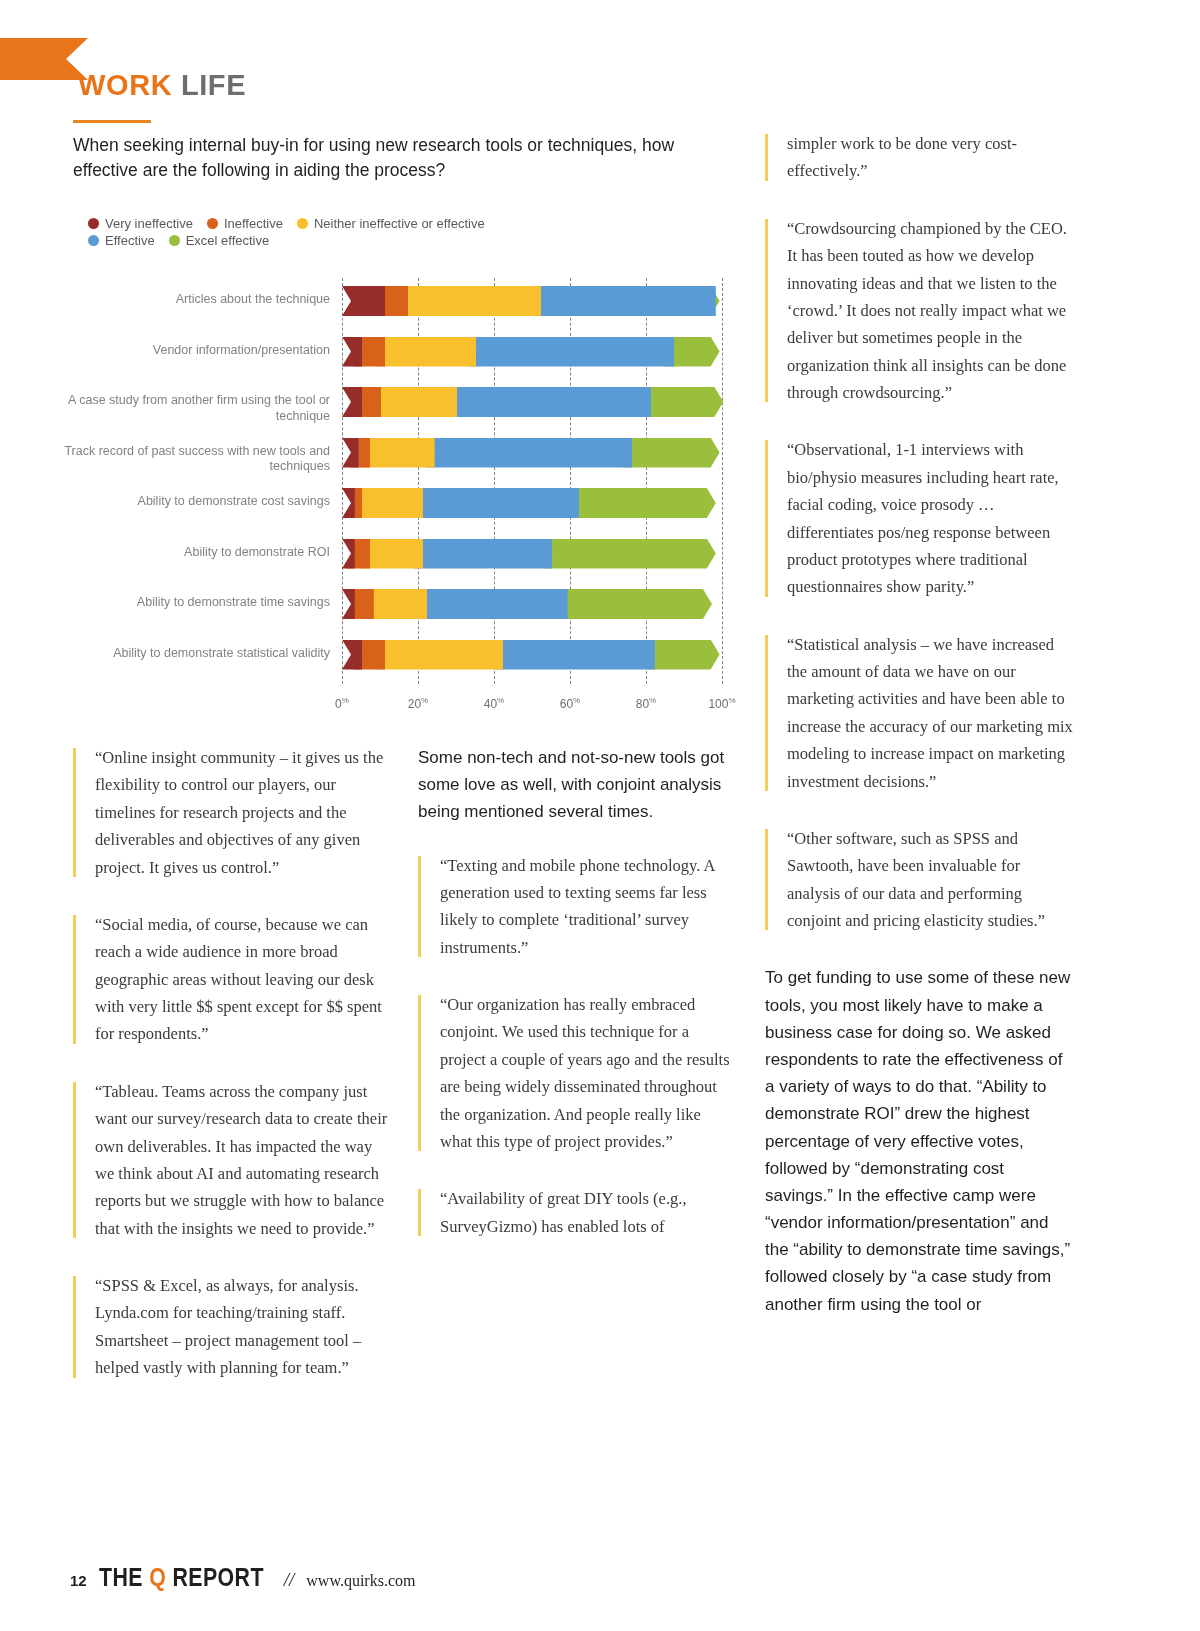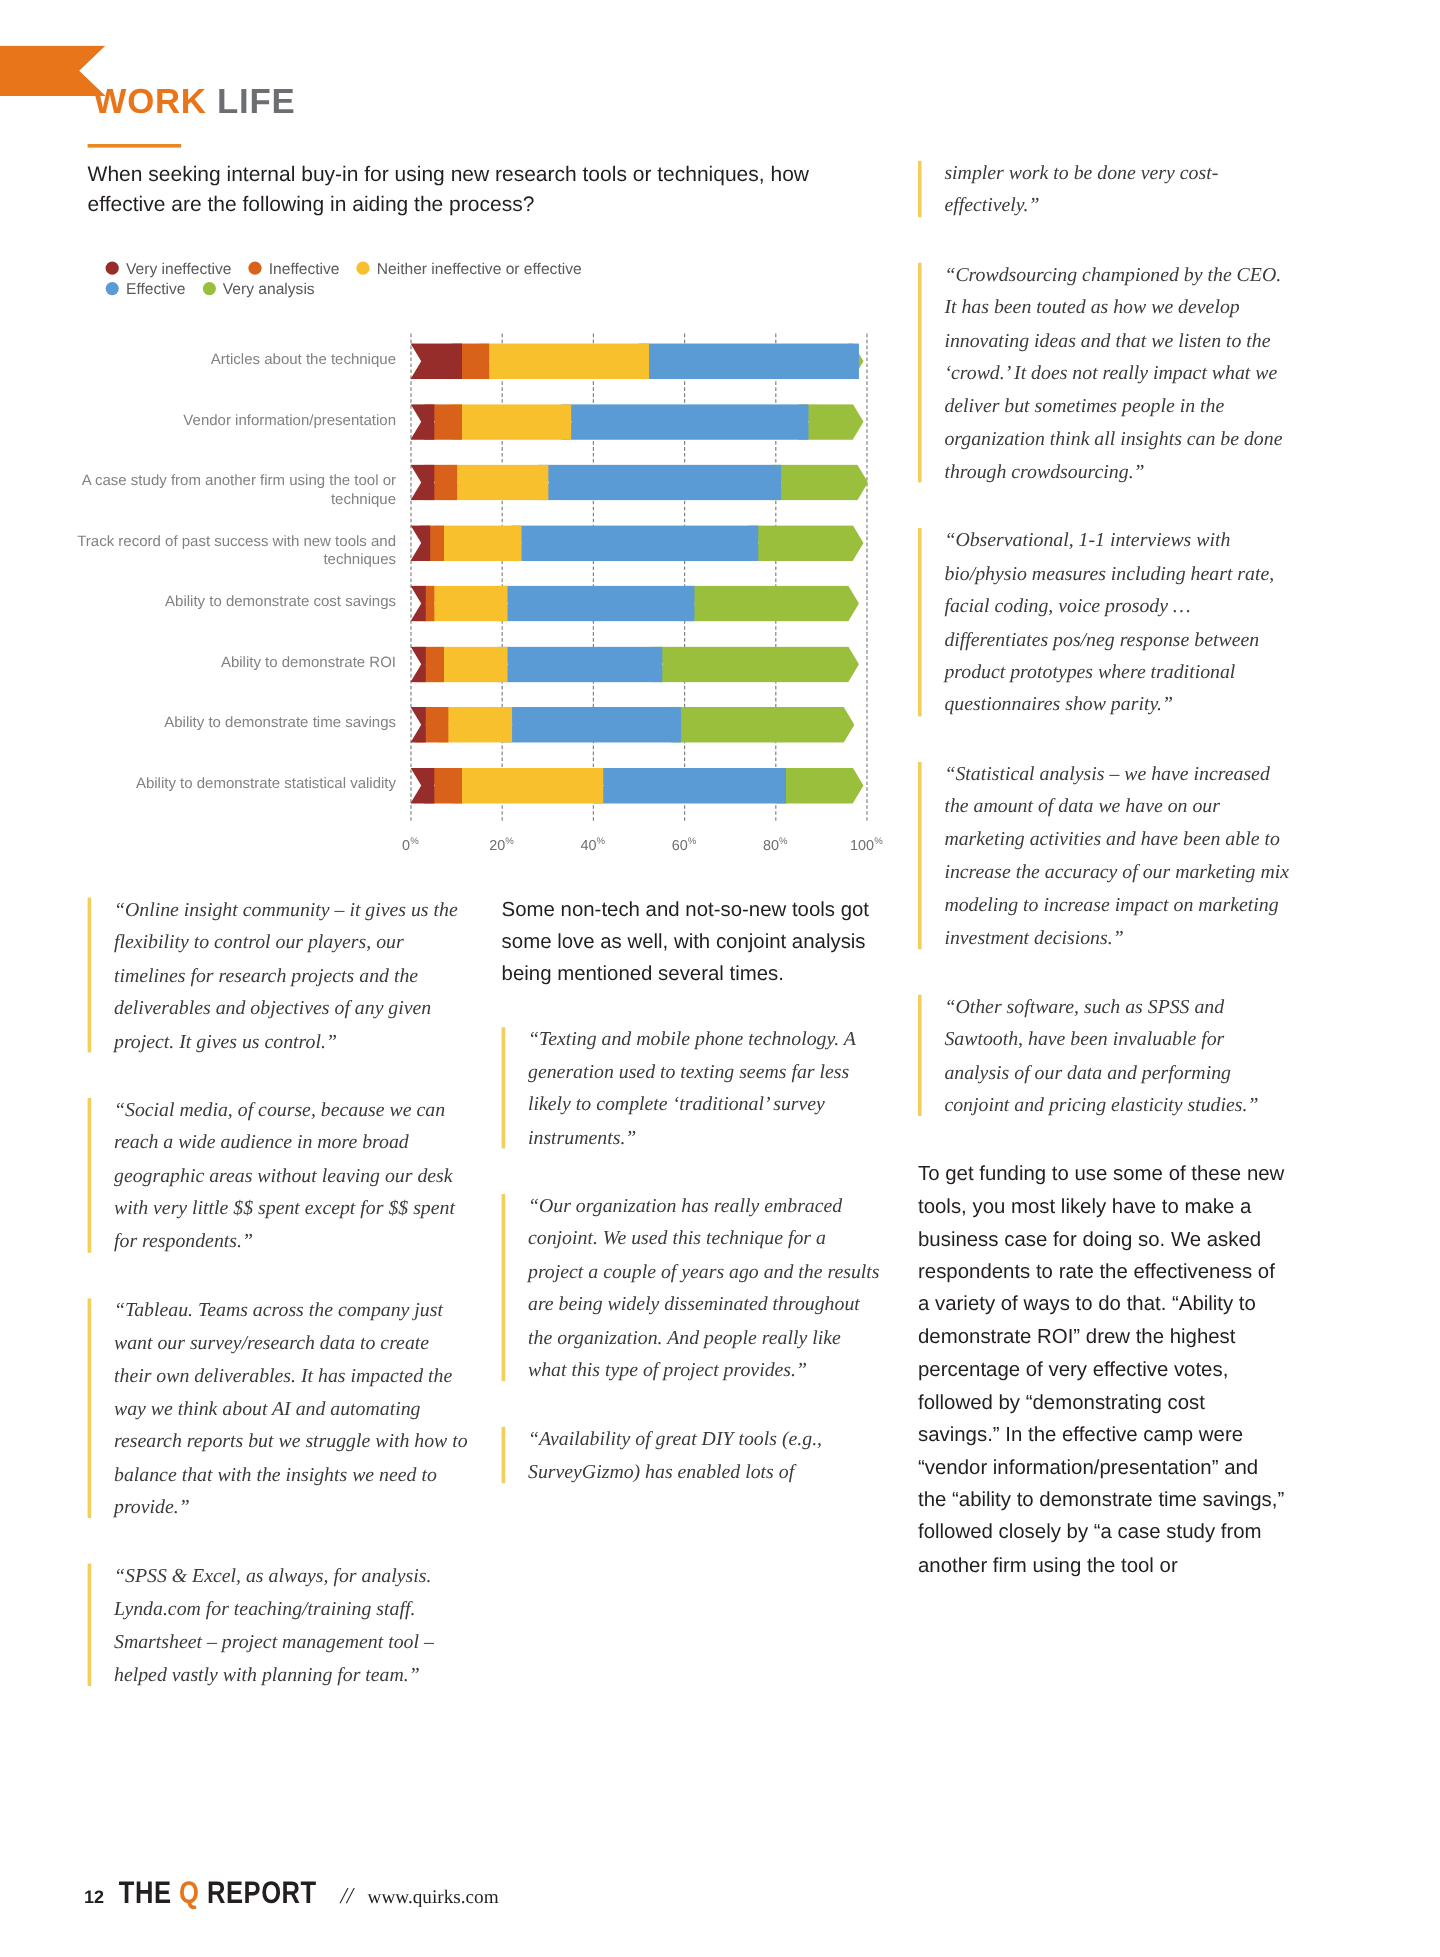--- a/index.html
+++ b/index.html
@@ -36,21 +36,21 @@
   .tick{position:absolute;font-size:12px;color:#6D6E71;transform:translateX(-50%);white-space:nowrap;}
   .tick sup{font-size:8px;vertical-align:super;}
 
   
   .col{position:absolute;}
   .colA{left:73px;top:744px;width:318px;}
   .colB{left:418px;top:744px;width:318px;}
   .colC{left:765px;top:130px;width:310px;}
 
   .quote{position:relative;padding-left:22px;margin-bottom:30px;
-         font-family:"Liberation Serif",serif;font-style:italic;font-size:16.5px;
+         font-family:"Liberation Serif",serif;font-size:16.5px;
          line-height:1.66;color:#3b3b3b;}
   .quote::before{content:"";position:absolute;left:0;top:4px;bottom:4px;width:3px;background:#F2CE5B;}
 
   .para{font-family:"Liberation Sans",sans-serif;font-size:17px;line-height:1.6;
         color:#231f20;margin-bottom:26px;}
 
   
   .footer{position:absolute;left:70px;top:1562px;display:flex;align-items:baseline;gap:12px;}
   .pgnum{font-size:15px;color:#231f20;font-weight:700;font-family:"Liberation Sans",sans-serif;}
   .qreport{font-family:"Liberation Sans",sans-serif;font-size:26px;letter-spacing:.5px;
@@ -88,21 +88,21 @@
       <span>Neither ineffective or effective</span>
     </span>
   </div>
   <div class="legend-row">
     <span class="legend-item">
       <span class="dot" style="background:#5B9BD5"></span>
       <span>Effective</span>
     </span>
     <span class="legend-item">
       <span class="dot" style="background:#9ABF3C"></span>
-      <span>Very analysis</span>
+      <span>Excel effective</span>
     </span>
   </div>
 </div>
 
 <div class="chart">
   <div id="cat-labels"></div>
   <div class="plot" id="plot">
       <div class="gridline" style="left: 0px;"></div>
       <div class="gridline" style="left: 76px;"></div>
       <div class="gridline" style="left: 152px;"></div>

